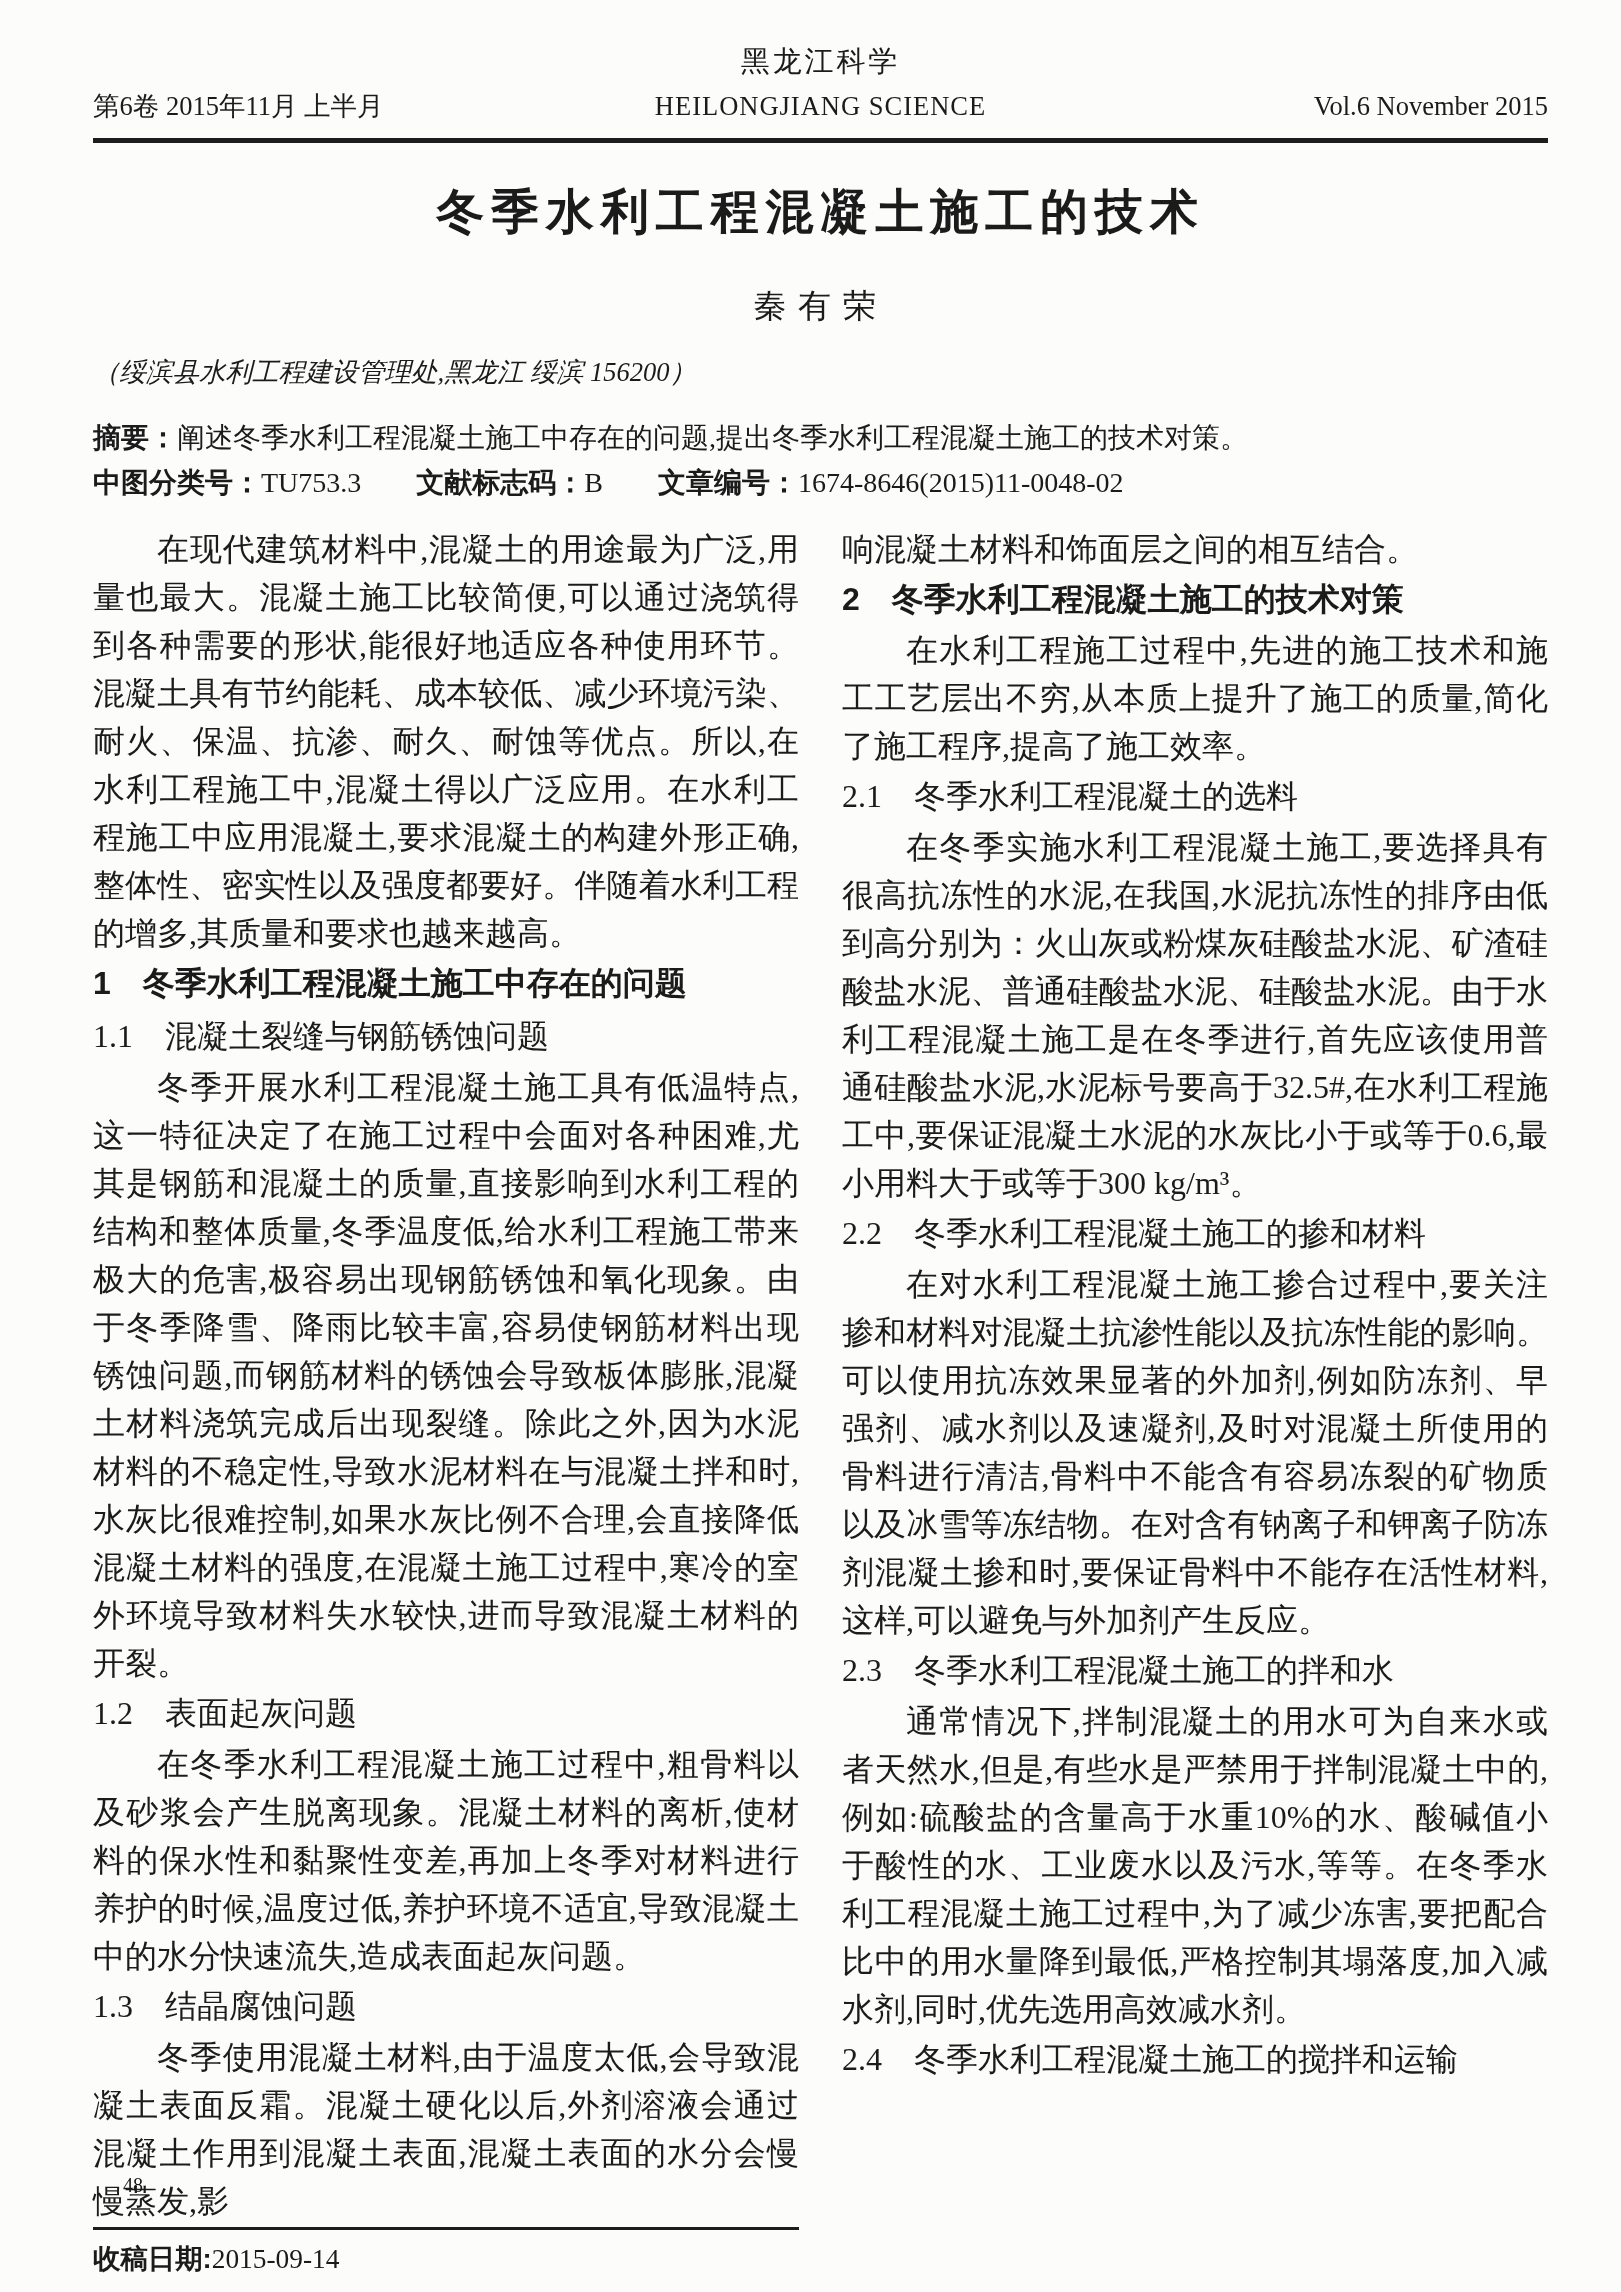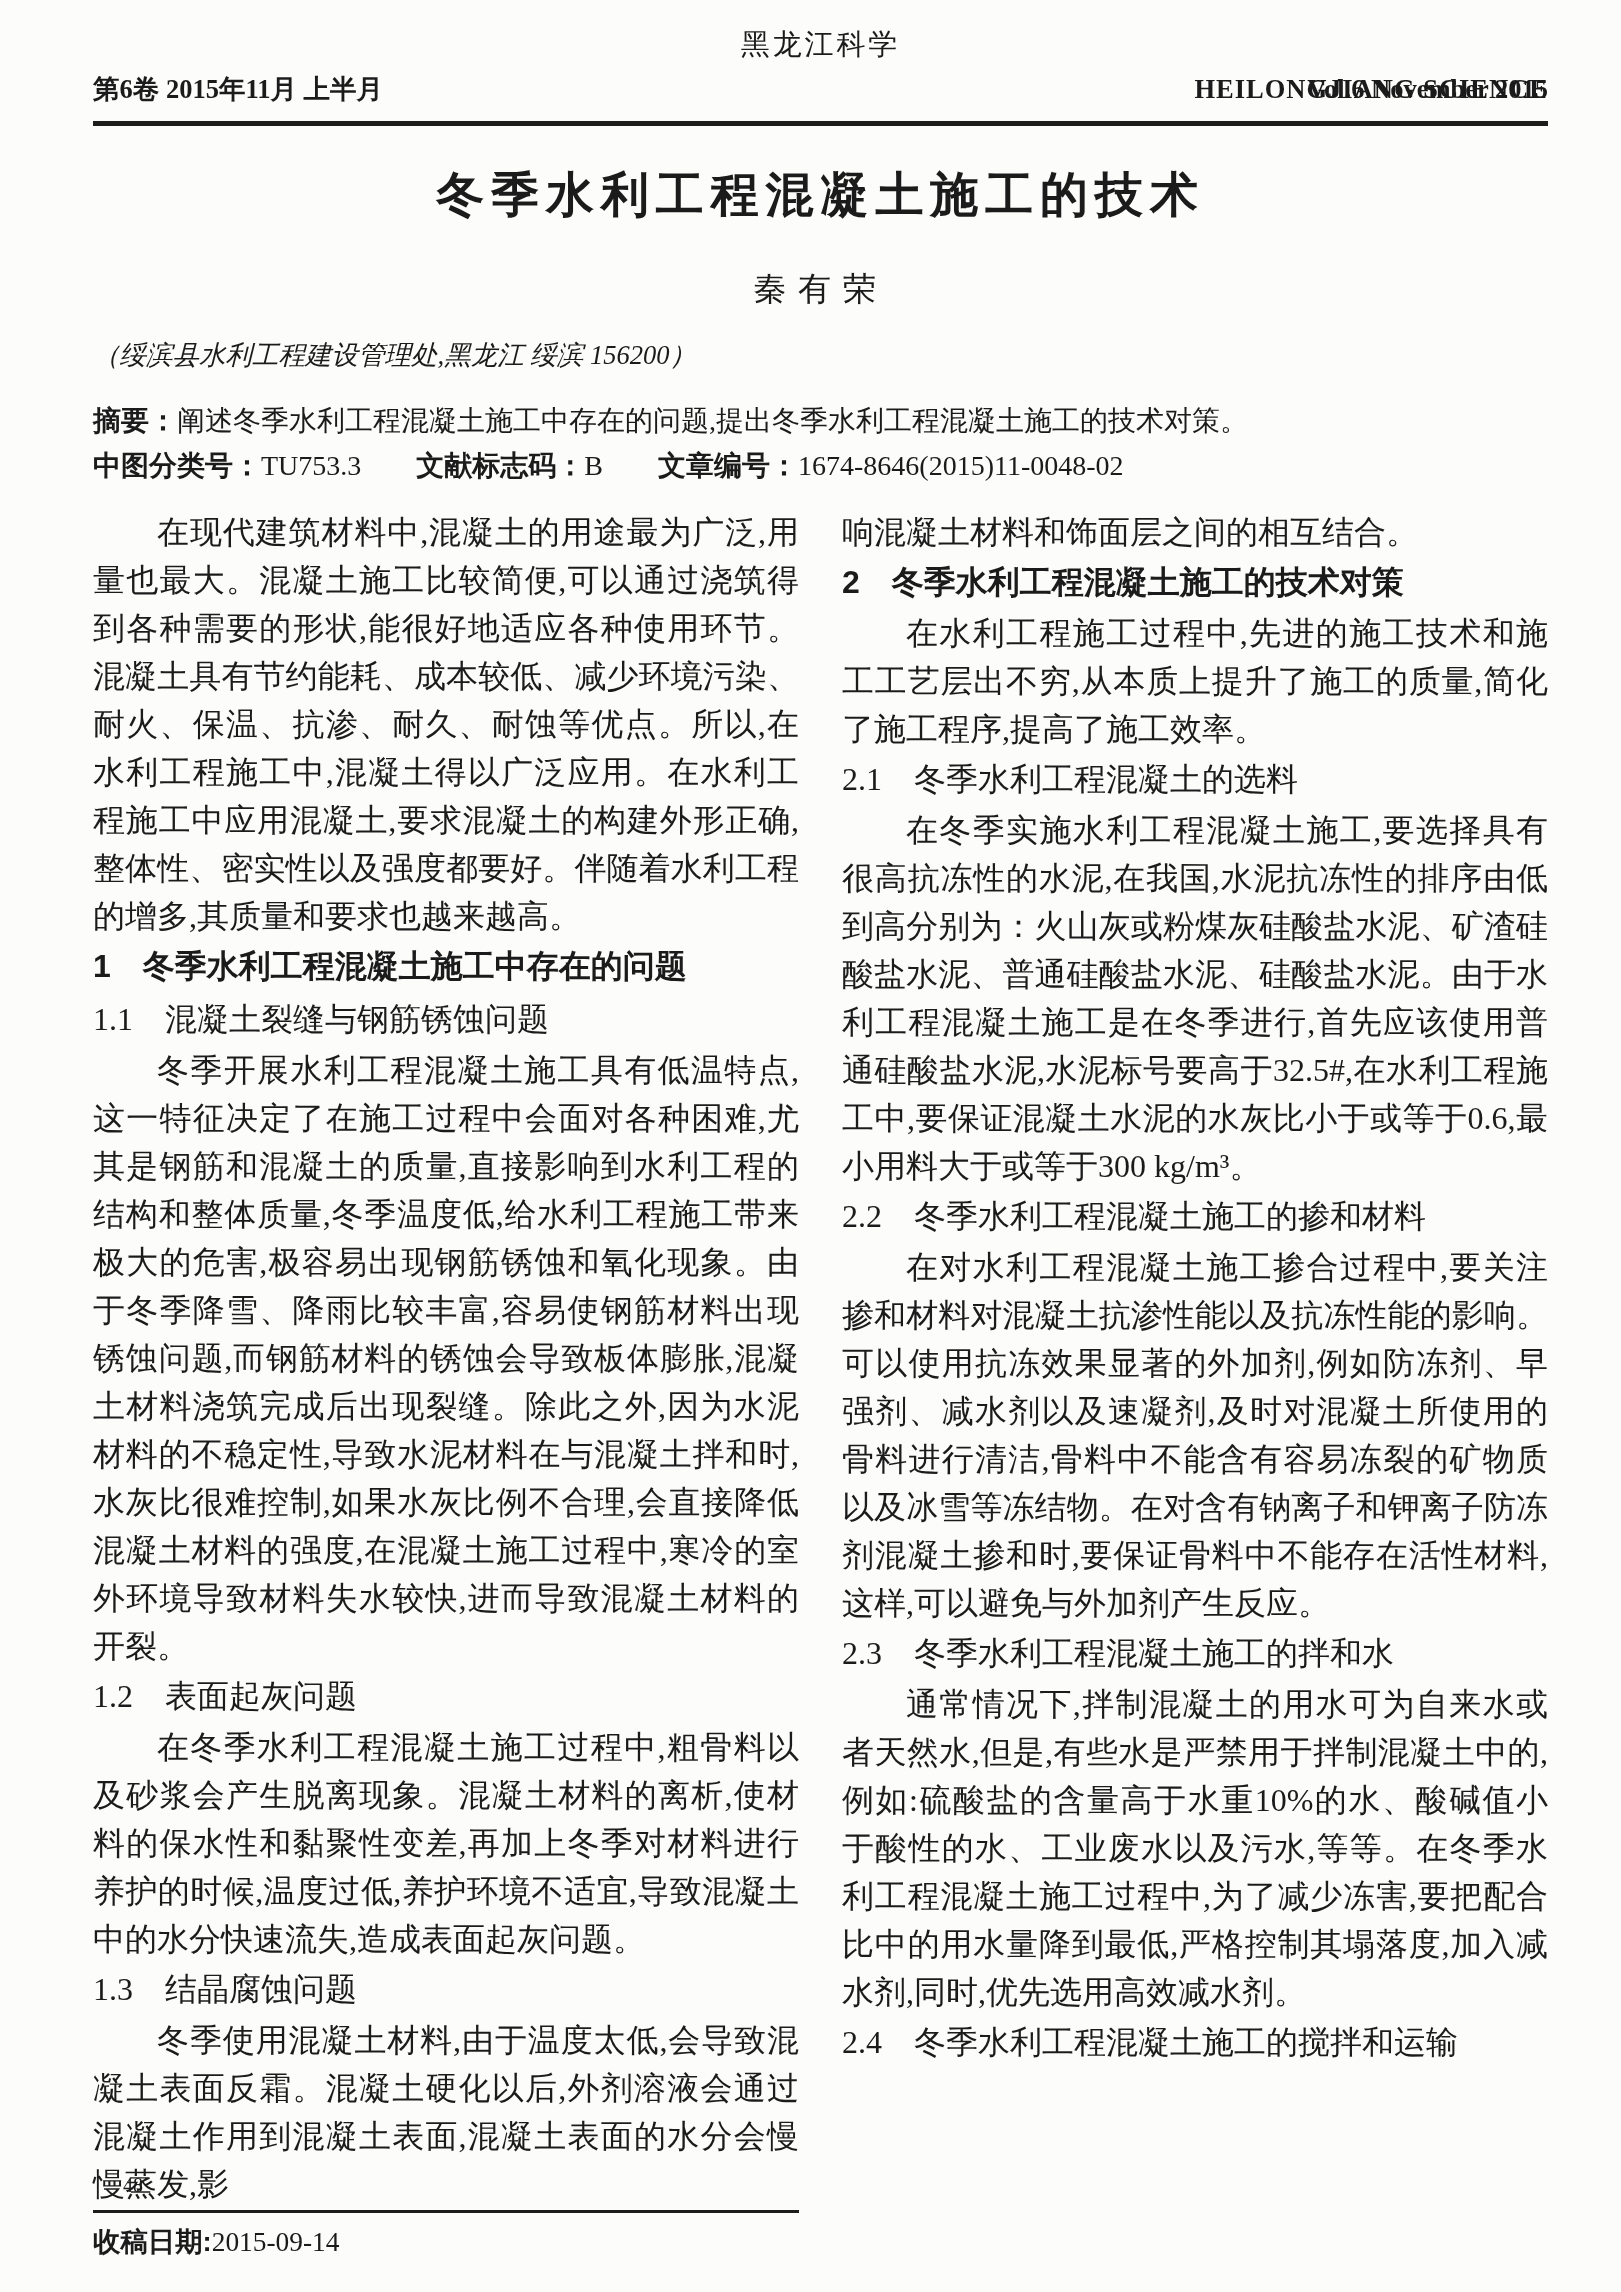--- a/index.html
+++ b/index.html
@@ -5,37 +5,36 @@
   html,body{margin:0;padding:0;background:#e8e8e8;}
   .page{
     width:1621px;height:2293px;
     background:#fcfcfb;
     position:relative;
     margin:0 auto;
     overflow:hidden;
     color:#1b1b1b;
     font-family:"Liberation Serif","DejaVu Serif",serif;
     box-sizing:border-box;
-    padding:25px 73px 0 93px;
+    padding:42px 73px 0 93px;
   }
   
   .journal-cn{
     text-align:center;
     font-size:29px;
     letter-spacing:2.9px;
     line-height:39px;
   }
   .head-row{
     position:relative;
     margin-top:3.9px;
     height:43px;
     font-size:26.5px;
     line-height:43px;
-    text-align:right;
-    font-weight:bold;
+    text-align:center;
   }
   .head-left{position:absolute;left:0;top:0;}
   .head-right{position:absolute;right:0;top:0;}
   .journal-en{letter-spacing:1px;}
   .head-rule{
     height:4.9px;
     background:#1d1d1d;
     margin-top:9.8px;
   }
   

